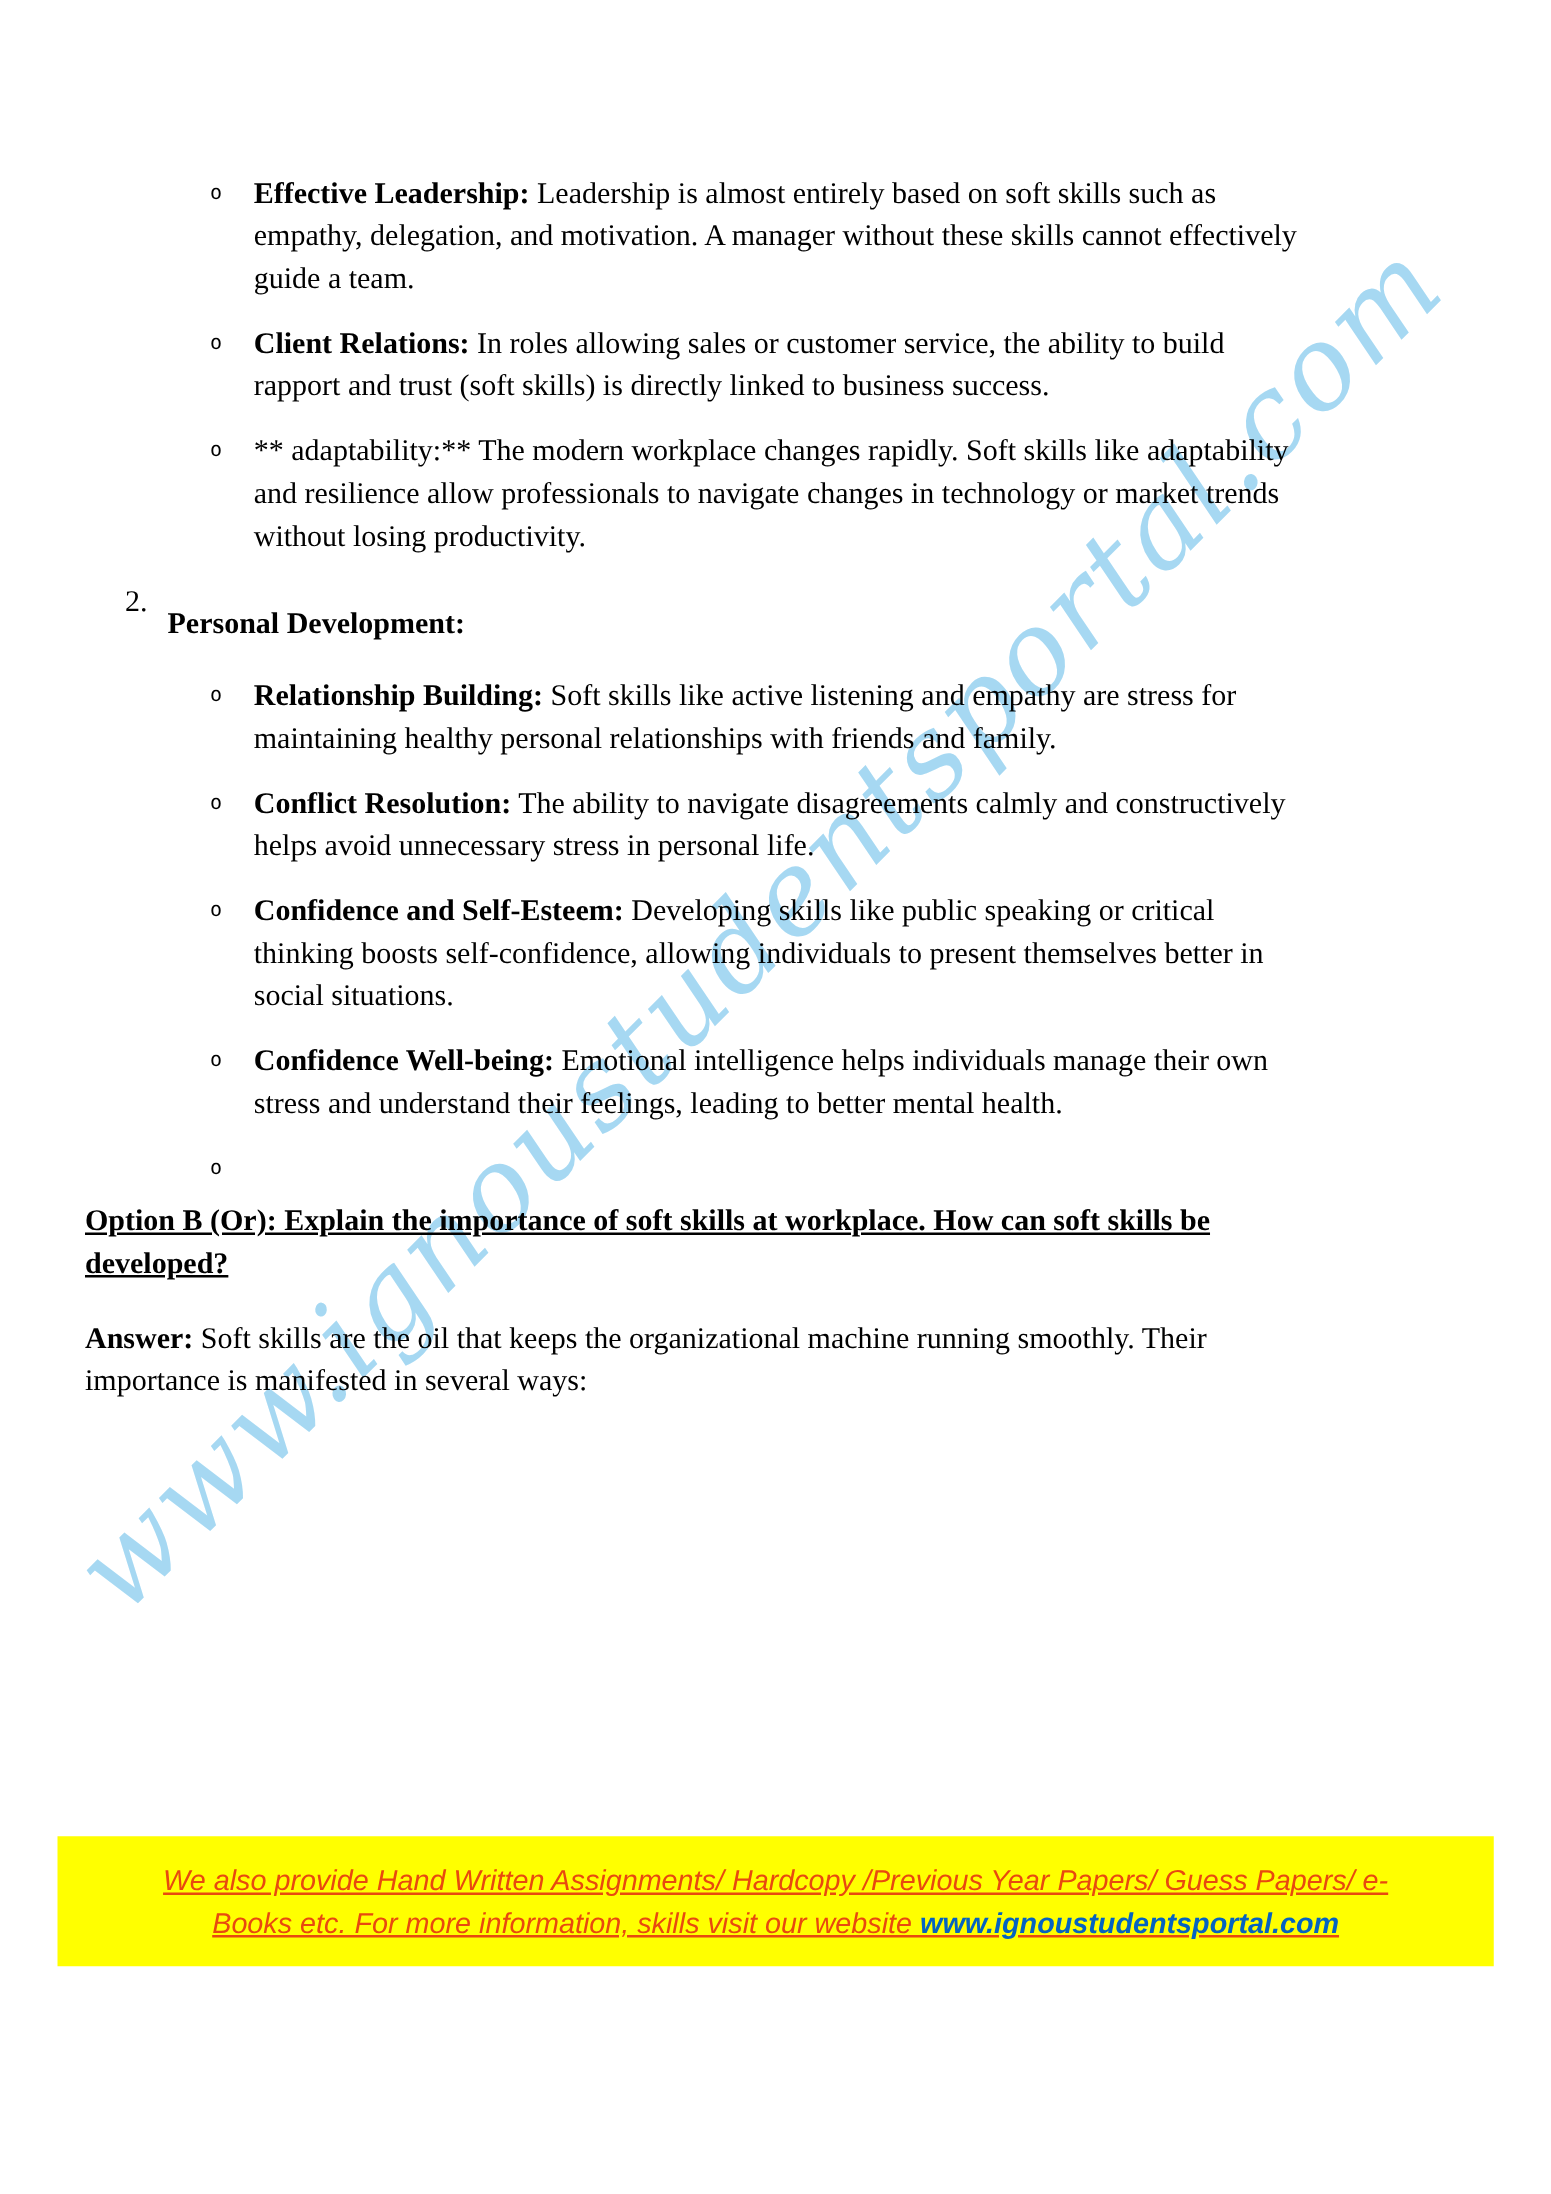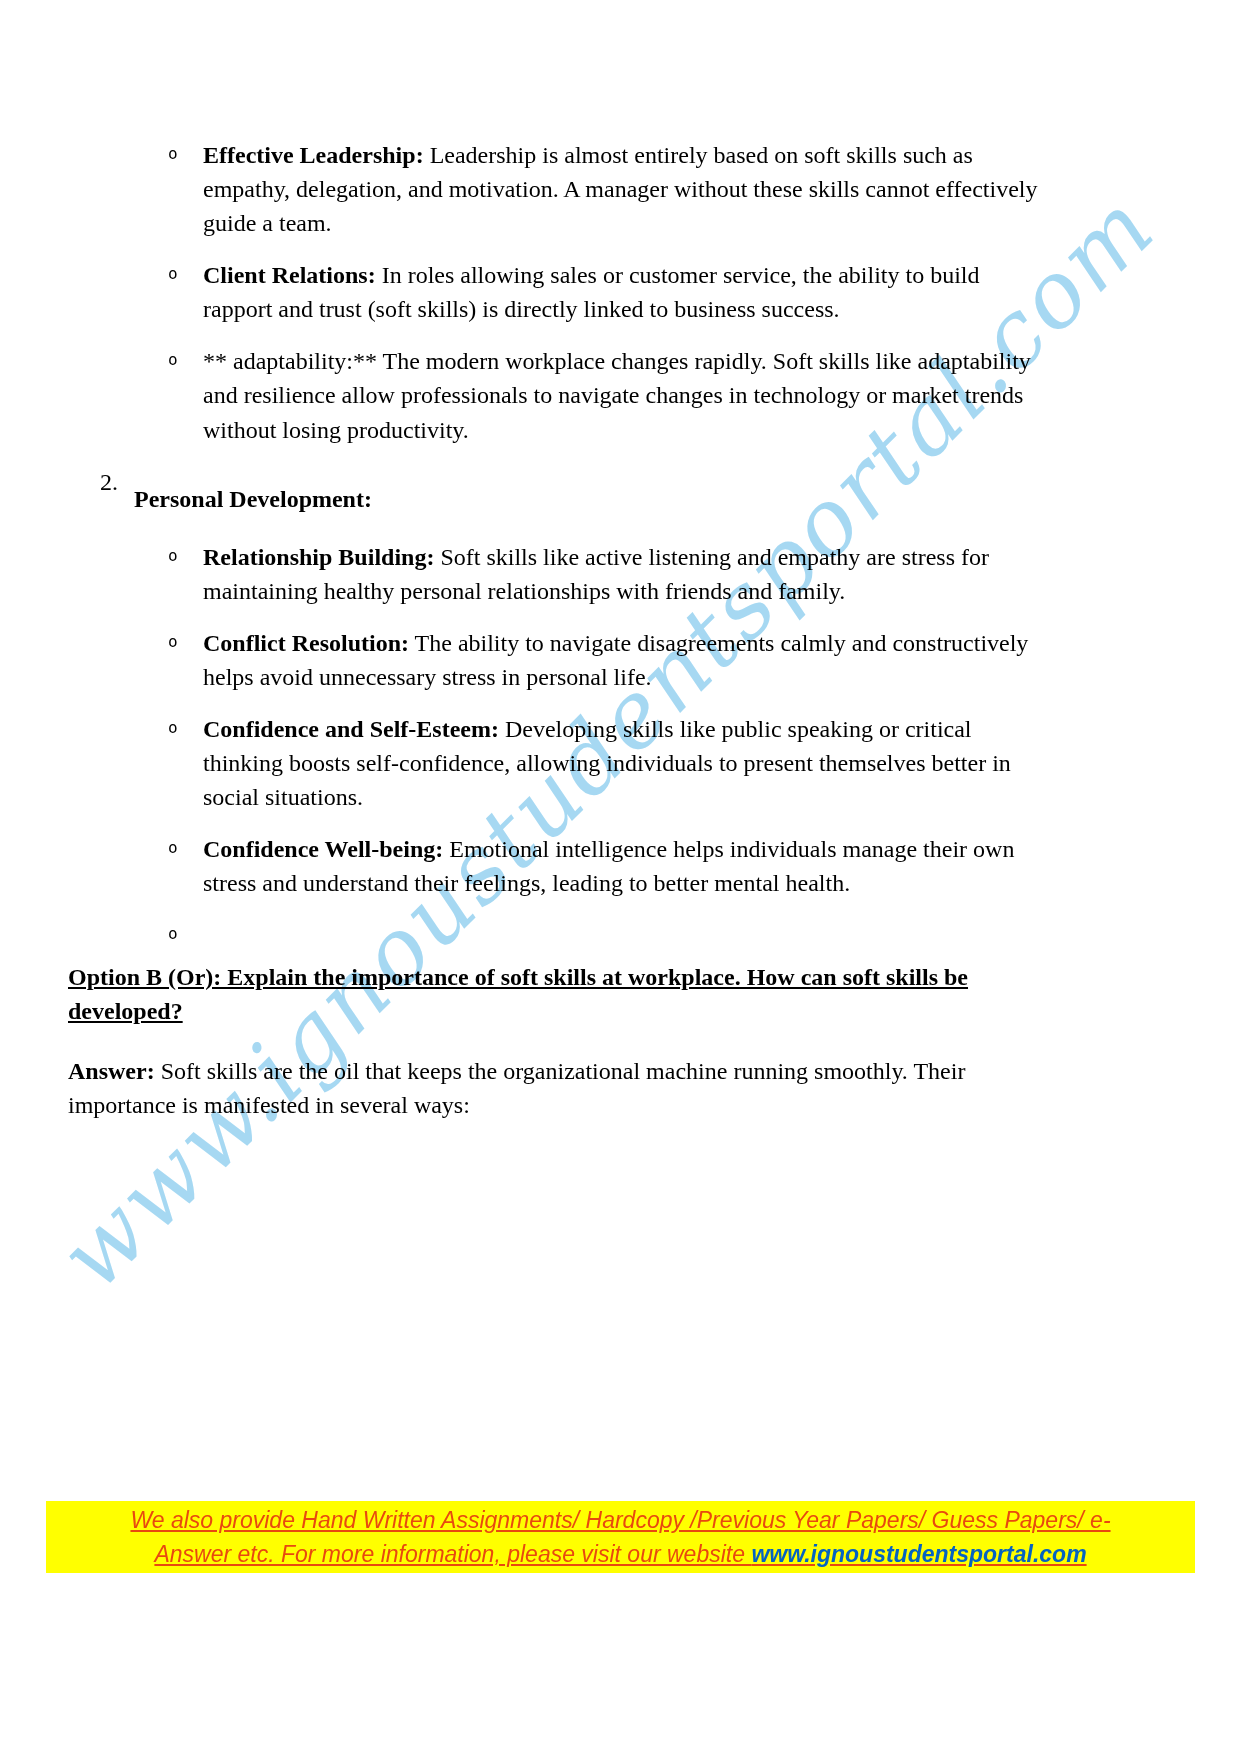--- a/index.html
+++ b/index.html
@@ -68,21 +68,21 @@
     position: absolute;
     left: 46px;
     right: 46px;
     bottom: 182px;
     z-index: 2;
     text-align: center;
     font-family: "Liberation Sans", sans-serif;
     font-style: italic;
     font-size: 23px;
     line-height: 34px;
-    padding: 2px 4px;
+    padding: 18px 4px;
     text-decoration: underline;
     background: #ffff00;
     color: #e8490f;
   }
   .footer .link {
     font-weight: bold;
     color: #0563c1;
     cursor: pointer;
   }
 </style>
@@ -139,16 +139,16 @@
     </ul>
 
     <p class="optionb">Option B (Or): Explain the importance of soft skills at workplace. How can soft skills be developed?</p>
 
     <p class="answer"><b>Answer:</b><span> Soft skills are the oil that keeps the organizational machine running smoothly. Their importance is manifested in several ways:</span></p>
 
   </div>
 
   <div class="footer" style="background: rgb(255, 255, 0); color: rgb(232, 73, 15);">
     <div>We also provide Hand Written Assignments/ Hardcopy /Previous Year Papers/ Guess Papers/ e-</div>
-    <div><span>Answer etc. For more information, please visit our website </span><span class="link" style="color: rgb(5, 99, 193);">www.ignoustudentsportal.com</span></div>
+    <div><span>Books etc. For more information, skills visit our website </span><span class="link" style="color: rgb(5, 99, 193);">www.ignoustudentsportal.com</span></div>
   </div>
 
 </div>
 
 </body></html>

